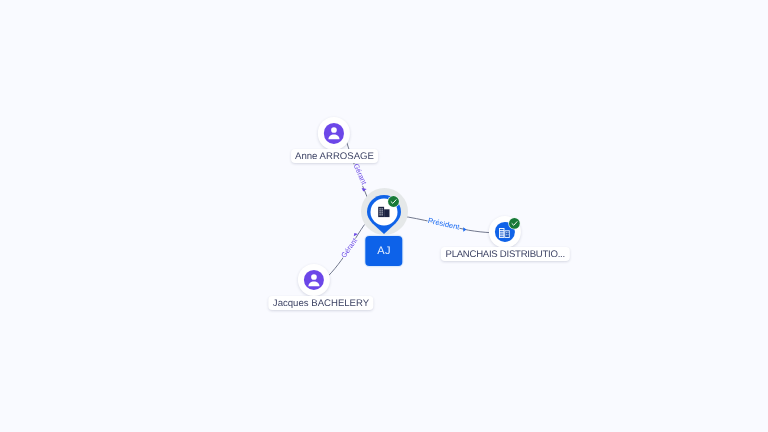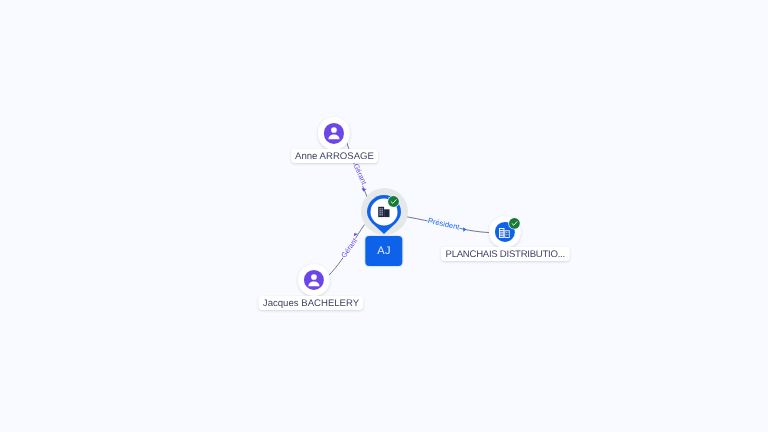--- a/index.html
+++ b/index.html
@@ -63,21 +63,21 @@
   <div class="node" style="left:313.7px;top:280px;">
     <div class="person-outer">
       <div class="person-inner" style="background:#6c47e8;">
         <svg width="20.1" height="20.1" viewBox="0 0 24 24">
           <circle cx="12" cy="8.5" r="3.4" fill="#fff"></circle>
           <path d="M5.4 19.5 C5.4 15.7 8.3 13.7 12 13.7 C15.7 13.7 18.6 15.7 18.6 19.5 Z" fill="#fff"></path>
         </svg>
       </div>
     </div>
   </div>
-  <div class="chip" style="left:311px;top:295.8px;">Jacques BACHELERY</div>
+  <div class="chip" style="left:321px;top:295.8px;">Jacques BACHELERY</div>
 
   <div style="position:absolute;left:360.5px;top:188.0px;width:47px;height:47px;border-radius:50%;
               background:radial-gradient(circle,#e5e8e9 0%,#e5e8e9 88%,rgba(229,232,233,0) 100%);"></div>
   <div style="position:absolute;left:367px;top:195.2px;">
     <svg width="34" height="39" viewBox="0 0 34 39" style="display:block;">
       <path d="M17 0 C7.6 0 0 7.6 0 17 C0 21.2 2.0 24.4 5.3 28.3 L17 39 L28.7 28.3 C32 24.4 34 21.2 34 17 C34 7.6 26.4 0 17 0 Z" fill="#1063e8"></path>
       <circle cx="17" cy="17" r="13.5" fill="#fff"></circle>
       <g transform="translate(11.2,11.8)">
         <rect x="0" y="0" width="5.9" height="10.3" fill="#1d2442"></rect>
         <path d="M5.9 2.5 h5.4 v7.8 h-5.4 z" fill="#1d2442"></path>

